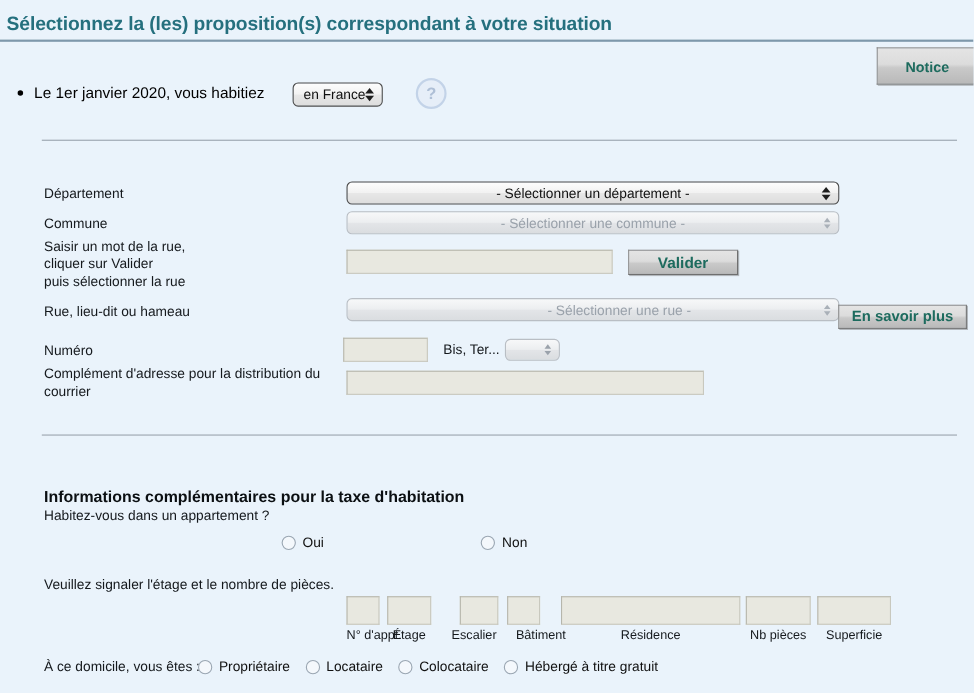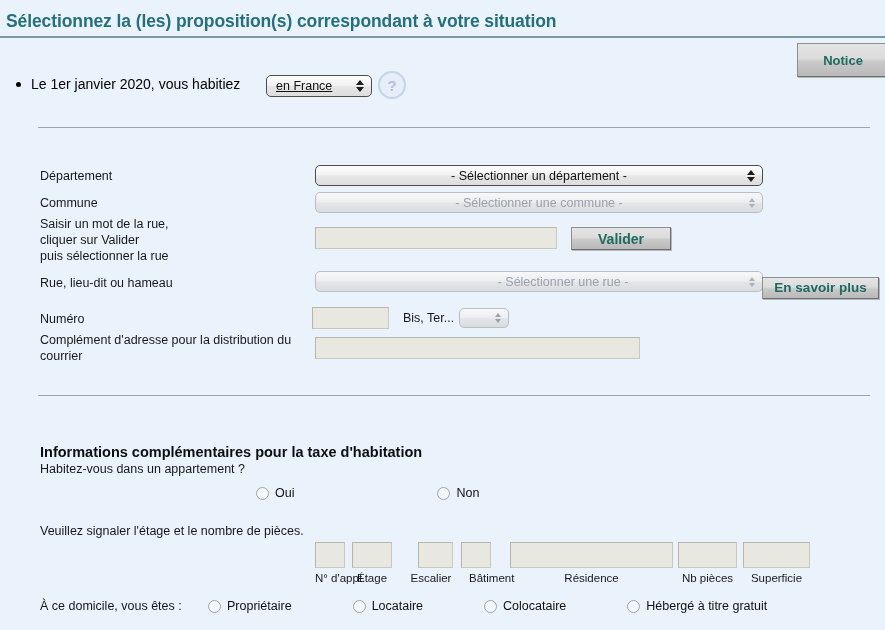--- a/index.html
+++ b/index.html
@@ -139,25 +139,24 @@
     color: #9aa2ab;
     background: linear-gradient(to bottom, #f7f8f9 0%, #eceef0 48%, #e3e5e8 52%, #dadde0 100%);
   }
   .mac-select.disabled .arrows i.up { border-bottom-color: #a9b0b8; }
   .mac-select.disabled .arrows i.down { border-top-color: #a9b0b8; }
 
   #country-select {
     position: absolute;
     left: 266px;
     top: 75px;
-    width: 106px;
+    width: 82px;
     height: 22px;
     justify-content: flex-start;
     padding-left: 9px;
-    text-decoration: underline;
   }
 
   
   #help-icon {
     position: absolute;
     left: 378px;
     top: 71px;
     width: 28px;
     height: 28px;
     border-radius: 50%;
@@ -276,21 +275,21 @@
     border: 1px solid #9aa6b2;
     background: #f4f8fc;
     margin-right: 6px;
     flex: none;
   }
   .radio-text { font-size: 12.5px; color: #111; white-space: nowrap; }
 
   #radio-appartement { left: 256px; top: 486px; }
   #radio-appartement .radio-item:first-child { margin-right: 143px; }
 
-  #radio-domicile { left: 208px; top: 599px; gap: 47px; }
+  #radio-domicile { left: 180px; top: 599px; }
   #radio-domicile .radio-item { margin-right: 14px; }
   #radio-domicile .radio-item:last-child { margin-right: 0; }
 
   
   .bfield { position: absolute; }
   .bfield .box {
     background: #e8e8e0;
     border: 1px solid #c8c8be;
     border-top-color: #b6b6ac;
     border-left-color: #b6b6ac;

